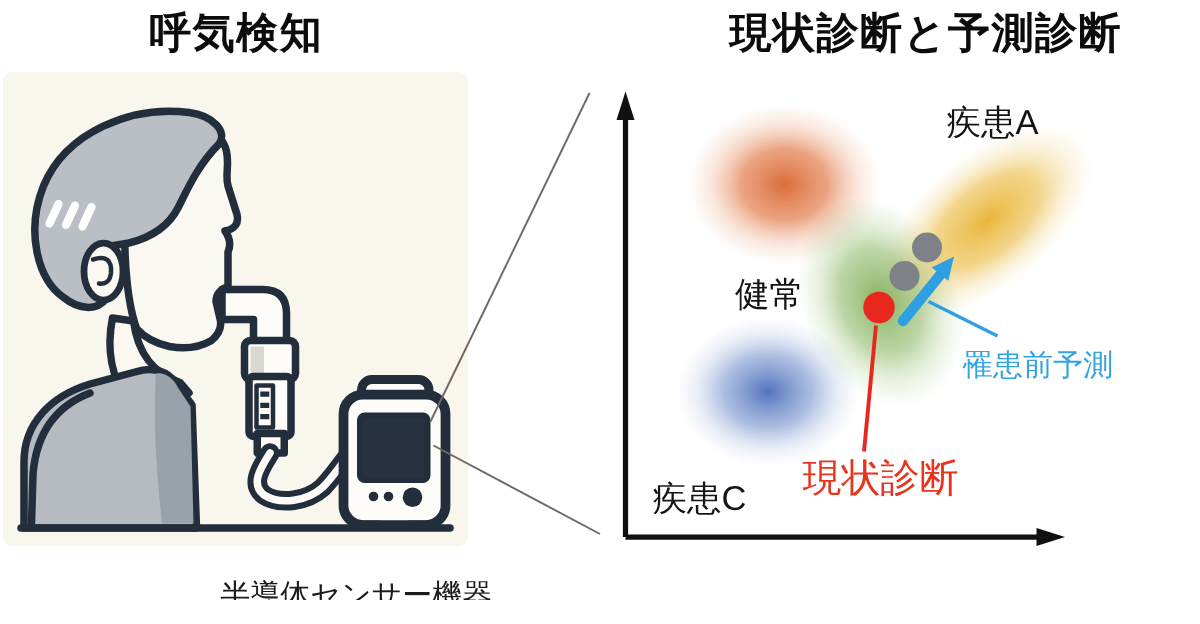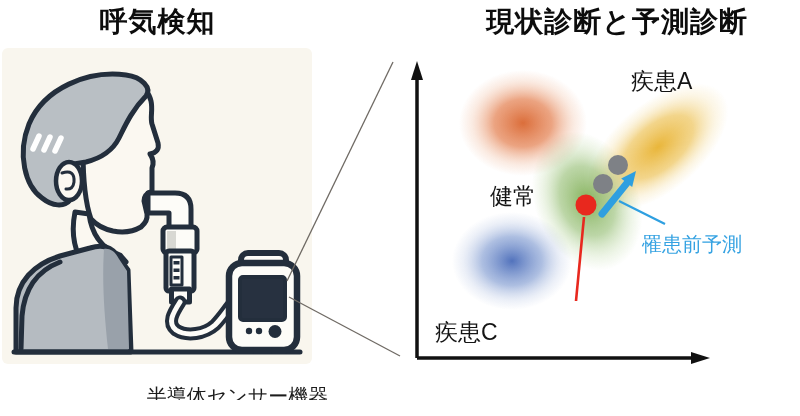--- a/index.html
+++ b/index.html
@@ -160,20 +160,21 @@
     </g>
   </svg>
 
   <div class="panel-title" id="title-left">呼気検知</div>
   <div class="panel-title" id="title-right">現状診断と予測診断</div>
 
   <div class="jp-label" id="lbl-disease-a">疾患A</div>
   <div class="jp-label" id="lbl-healthy">健常</div>
   <div class="jp-label" id="lbl-disease-c">疾患C</div>
 
+  <div class="jp-label" id="lbl-current">現状診断</div>
 
   <div class="jp-label" id="lbl-prediction">
     <div>罹患前予測</div>
   </div>
 
 
   <div id="device-caption">半導体センサー機器</div>
 </div>
 
 </body></html>

